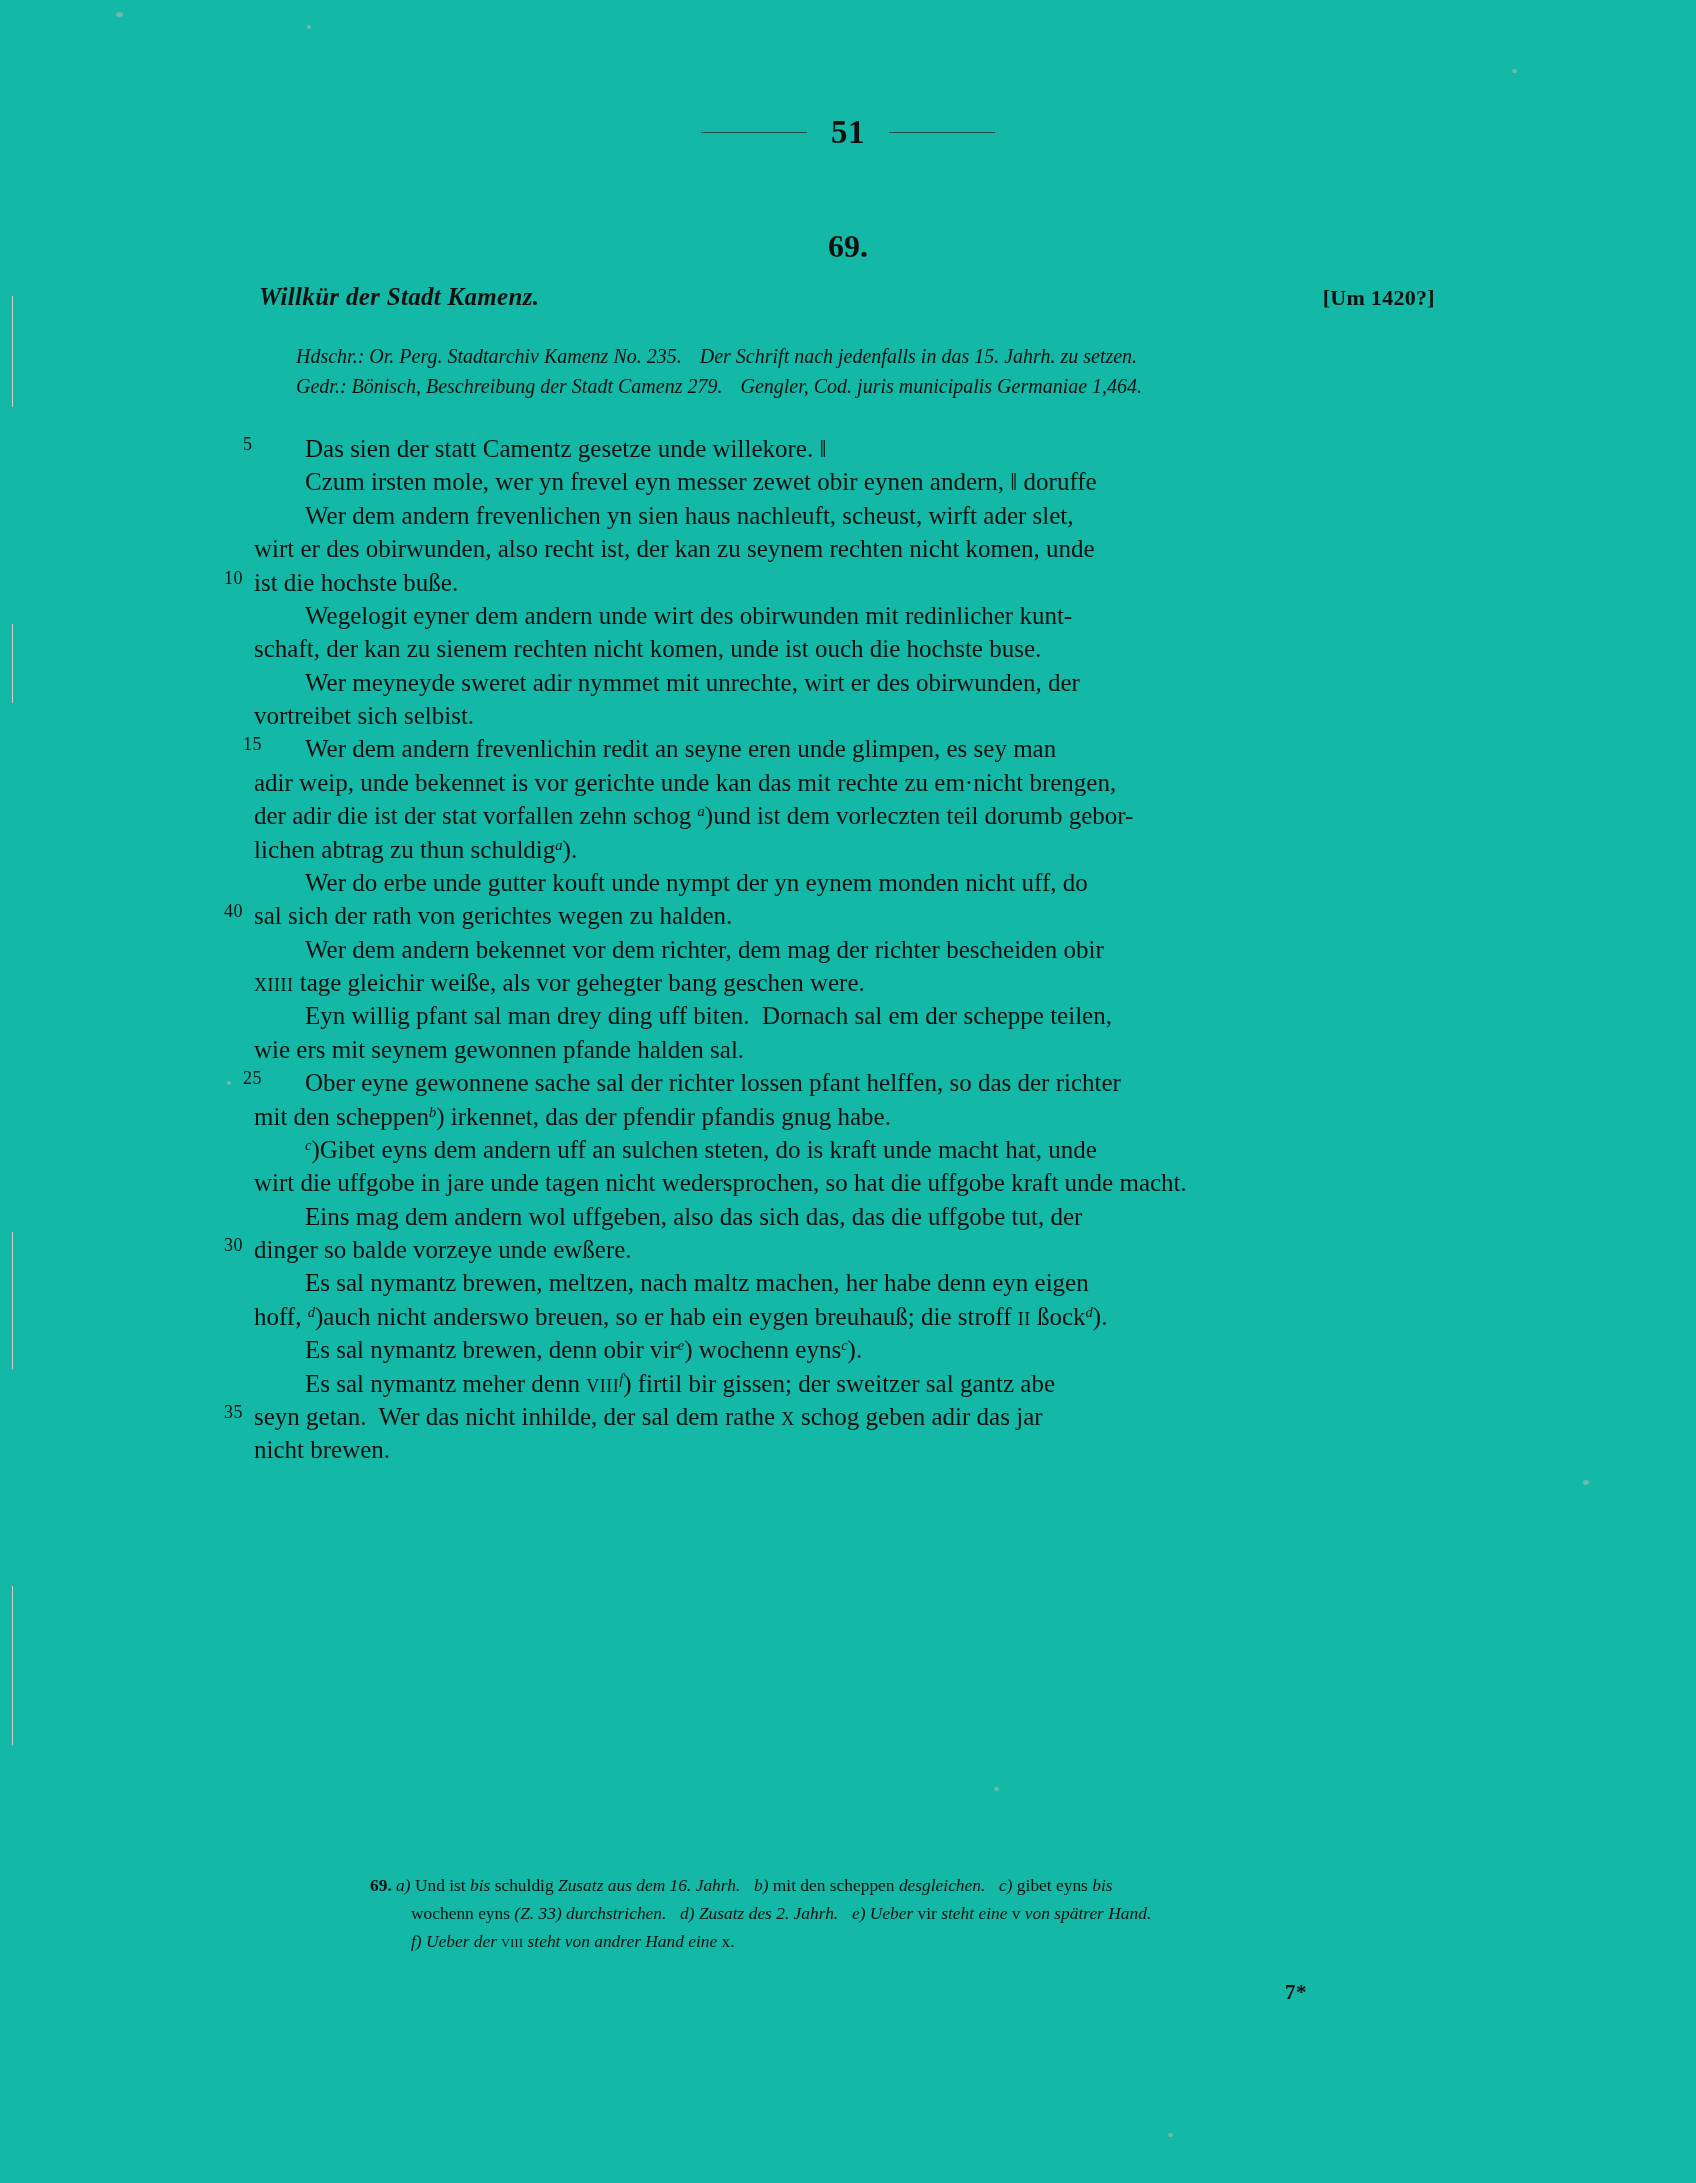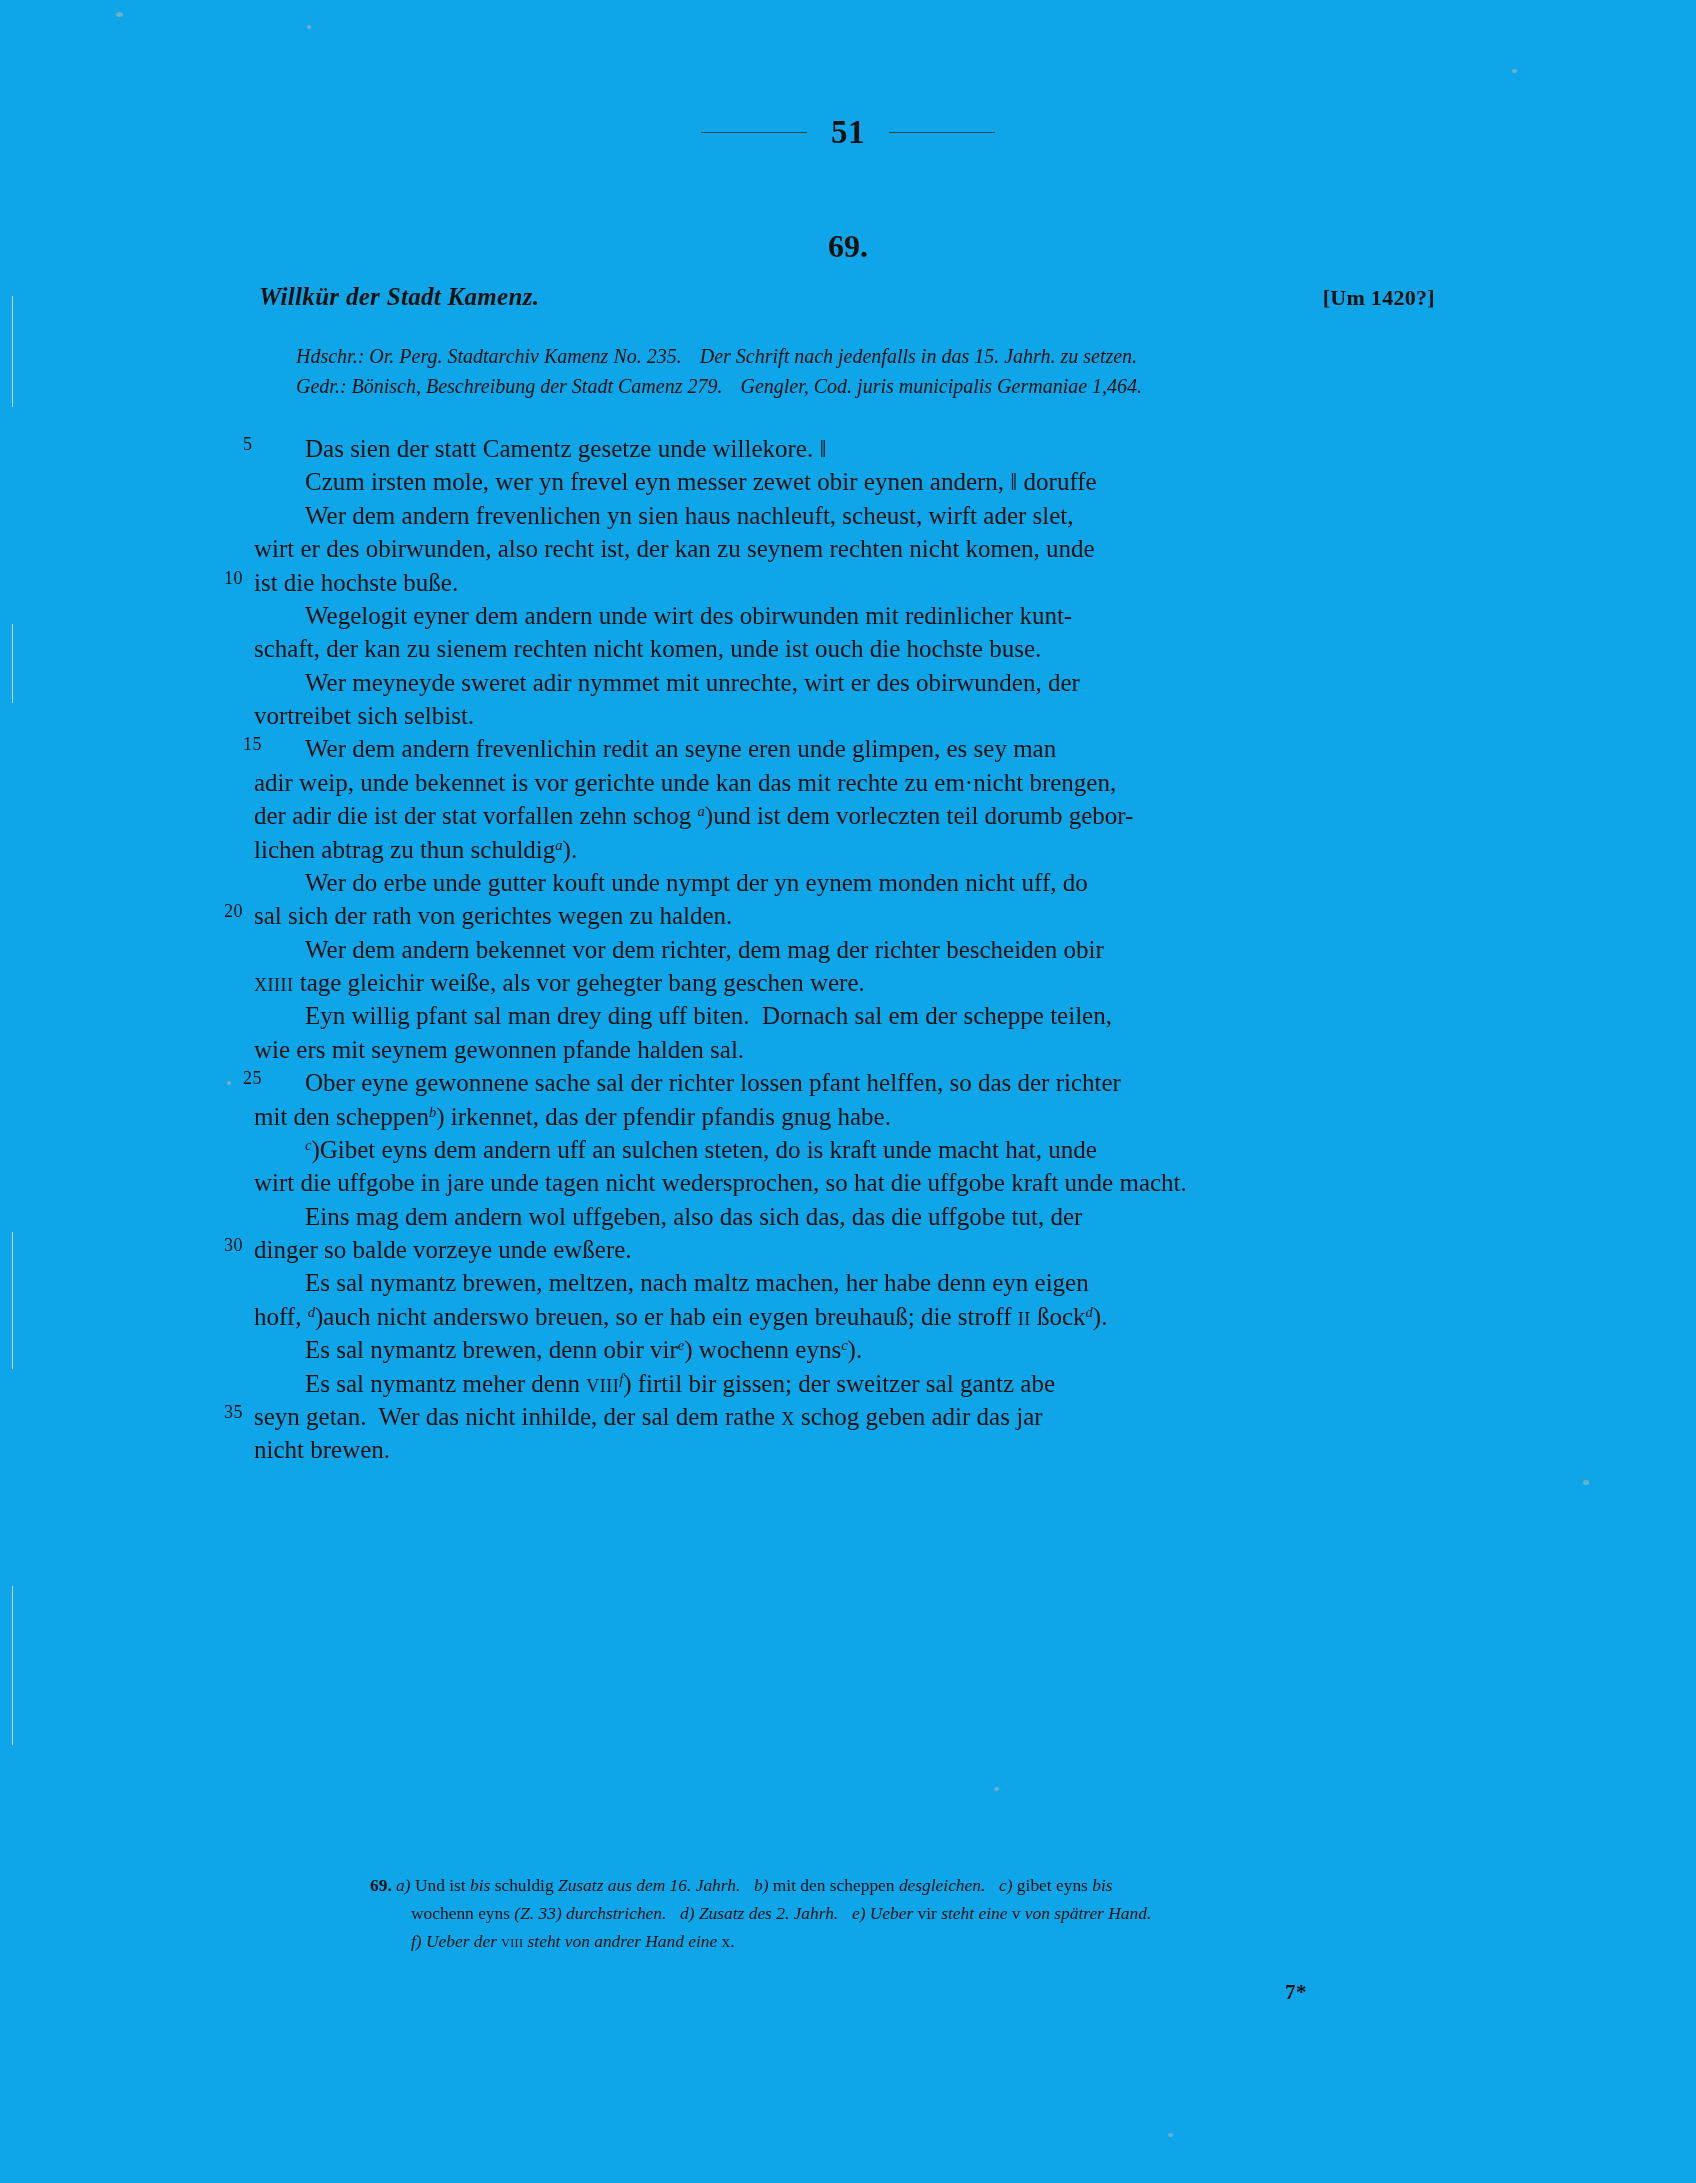--- a/index.html
+++ b/index.html
@@ -6,21 +6,21 @@
   body {
     width:1696px; height:2183px;
     font-family:"Liberation Serif", serif;
     color:#111;
     position:relative;
     overflow:hidden;
   }
   .page {
     position:relative;
     width:1696px; height:2183px;
-    background:#0ea5e9;
+    background:#14b8a6;
   }
   
   .speck { position:absolute; background:#b9b9b4; border-radius:50%; opacity:.55; }
   .edge-tick { position:absolute; background:#cfcfc9; width:1.6px; }
 
   
   .folio-row {
     position:absolute; top:114px; left:0; width:1696px;
     display:flex; align-items:center; justify-content:center; gap:24px;
   }
@@ -147,21 +147,21 @@
       <div class="ln"><span class="lineno">10</span>ist die hochste buße.</div>
       <div class="ln indent">Wegelogit eyner dem andern unde wirt des obirwunden mit redinlicher kunt-</div>
       <div class="ln">schaft, der kan zu sienem rechten nicht komen, unde ist ouch die hochste buse.</div>
       <div class="ln indent">Wer meyneyde sweret adir nymmet mit unrechte, wirt er des obirwunden, der</div>
       <div class="ln">vortreibet sich selbist.</div>
       <div class="ln indent"><span class="lineno">15</span>Wer dem andern frevenlichin redit an seyne eren unde glimpen, es sey man</div>
       <div class="ln">adir weip, unde bekennet is vor gerichte unde kan das mit rechte zu em·nicht brengen,</div>
       <div class="ln">der adir die ist der stat vorfallen zehn schog <sup class="fn">a</sup>)und ist dem vorleczten teil dorumb gebor-</div>
       <div class="ln">lichen abtrag zu thun schuldig<sup class="fn">a</sup>).</div>
       <div class="ln indent">Wer do erbe unde gutter kouft unde nympt der yn eynem monden nicht uff, do</div>
-      <div class="ln"><span class="lineno">20</span>sal sich der rath von gerichtes wegen zu halden.</div>
+      <div class="ln"><span class="lineno">40</span>sal sich der rath von gerichtes wegen zu halden.</div>
       <div class="ln indent">Wer dem andern bekennet vor dem richter, dem mag der richter bescheiden obir</div>
       <div class="ln"><span class="rn">xiiii</span> tage gleichir weiße, als vor gehegter bang geschen were.</div>
       <div class="ln indent">Eyn willig pfant sal man drey ding uff biten.  Dornach sal em der scheppe teilen,</div>
       <div class="ln">wie ers mit seynem gewonnen pfande halden sal.</div>
       <div class="ln indent"><span class="lineno">25</span>Ober eyne gewonnene sache sal der richter lossen pfant helffen, so das der richter</div>
       <div class="ln">mit den scheppen<sup class="fn">b</sup>) irkennet, das der pfendir pfandis gnug habe.</div>
       <div class="ln indent"><sup class="fn">c</sup>)Gibet eyns dem andern uff an sulchen steten, do is kraft unde macht hat, unde</div>
       <div class="ln">wirt die uffgobe in jare unde tagen nicht wedersprochen, so hat die uffgobe kraft unde macht.</div>
       <div class="ln indent">Eins mag dem andern wol uffgeben, also das sich das, das die uffgobe tut, der</div>
       <div class="ln"><span class="lineno">30</span>dinger so balde vorzeye unde ewßere.</div>

